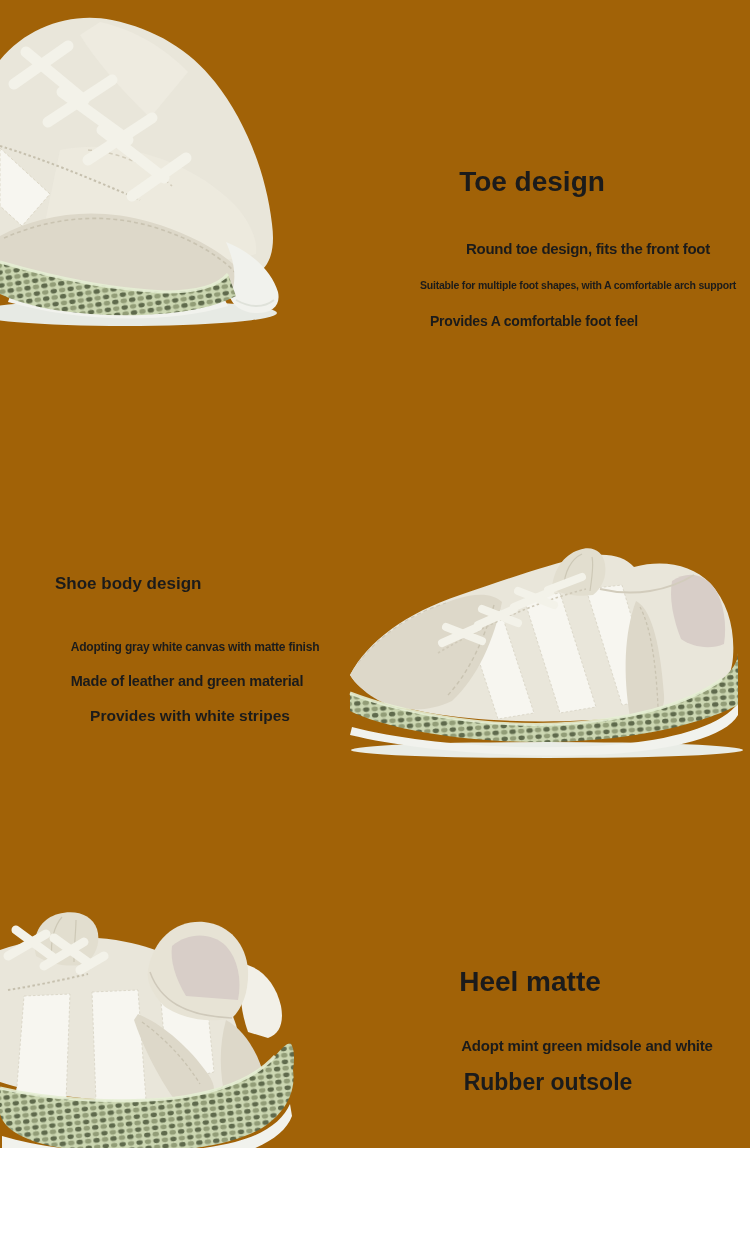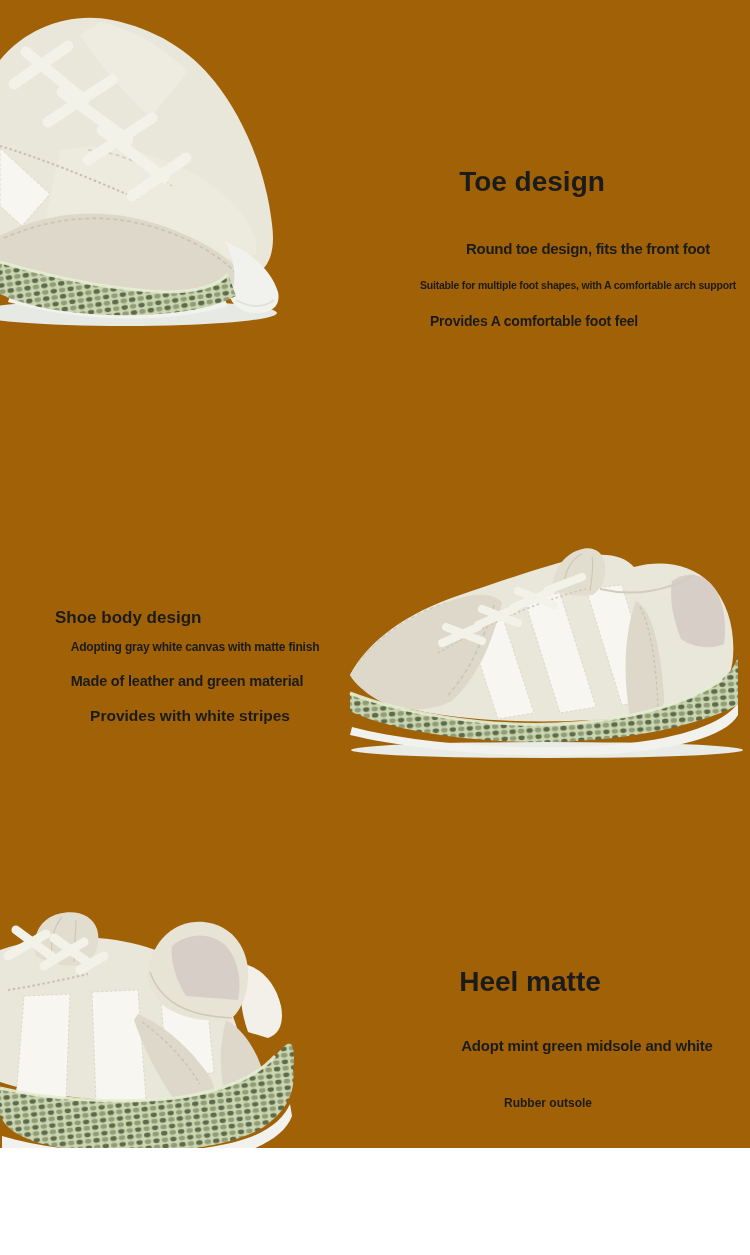--- a/index.html
+++ b/index.html
@@ -1,38 +1,38 @@
 <!DOCTYPE html>
 <html><head>
 <meta charset="utf-8">
 <style>
   html,body{margin:0;padding:0;background:#ffffff;}
   .page{
     position:relative;width:750px;height:1148px;background:#a16207;overflow:hidden;
     font-family:Liberation Sans, sans-serif;font-weight:bold;color:#1b1b1b;
   }
   .t{position:absolute;line-height:1.12;white-space:nowrap;text-align:center;margin:0;}
-  .left-align{text-align:left;margin-top:34px;}
+  .left-align{text-align:left;}
   
   .img-toe{position:absolute;left:0;top:28;width:330px;height:335px;}
   .s1-title{left:382px;top:166px;width:300px;font-size:28px;}
   .s1-l1{left:413px;top:241px;width:350px;font-size:15px;letter-spacing:-0.3px;}
   .s1-l2{left:398px;top:280px;width:360px;font-size:10.5px;letter-spacing:-0.2px;}
   .s1-l3{left:359px;top:314px;width:350px;font-size:14px;letter-spacing:-0.2px;}
   
   .img-side{position:absolute;left:342px;top:545px;width:408px;height:215px;}
   .s2-title{left:55px;top:574px;font-size:17px;}
   .s2-l1{left:20px;top:641px;width:350px;font-size:12px;letter-spacing:-0.2px;}
   .s2-l2{left:12px;top:673px;width:350px;font-size:14.5px;letter-spacing:-0.2px;}
   .s2-l3{left:15px;top:707px;width:350px;font-size:15.5px;}
   
   .img-heel{position:absolute;left:0;top:912px;width:310px;height:270px;}
   .s3-title{left:380px;top:966px;width:300px;font-size:28px;}
   .s3-l1{left:412px;top:1038px;width:350px;font-size:15px;letter-spacing:-0.2px;}
-  .s3-l2{left:373px;top:1070px;width:350px;font-size:12px;margin-top:27px;}
+  .s3-l2{left:373px;top:1070px;width:350px;font-size:23px;}
 </style>
 </head>
 <body>
 
 <div class="page">
 
   <section>
     <svg class="img-toe" viewBox="0 0 330 335" aria-hidden="true">
       <defs>
         <pattern id="lat1" width="17" height="13" patternUnits="userSpaceOnUse" patternTransform="rotate(-8)">

